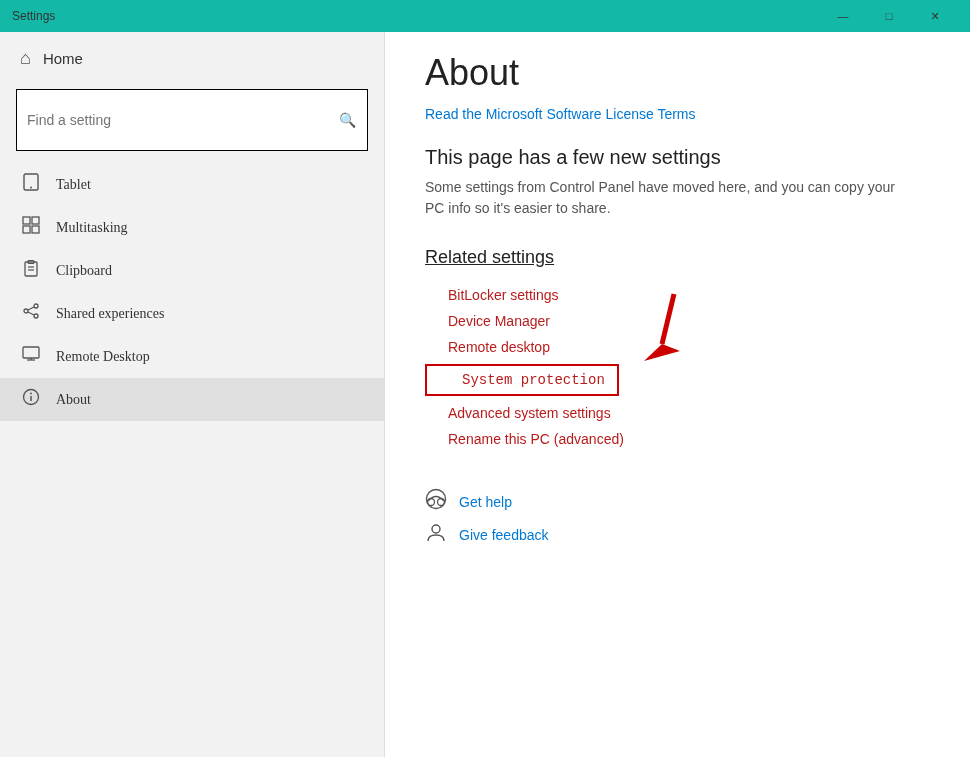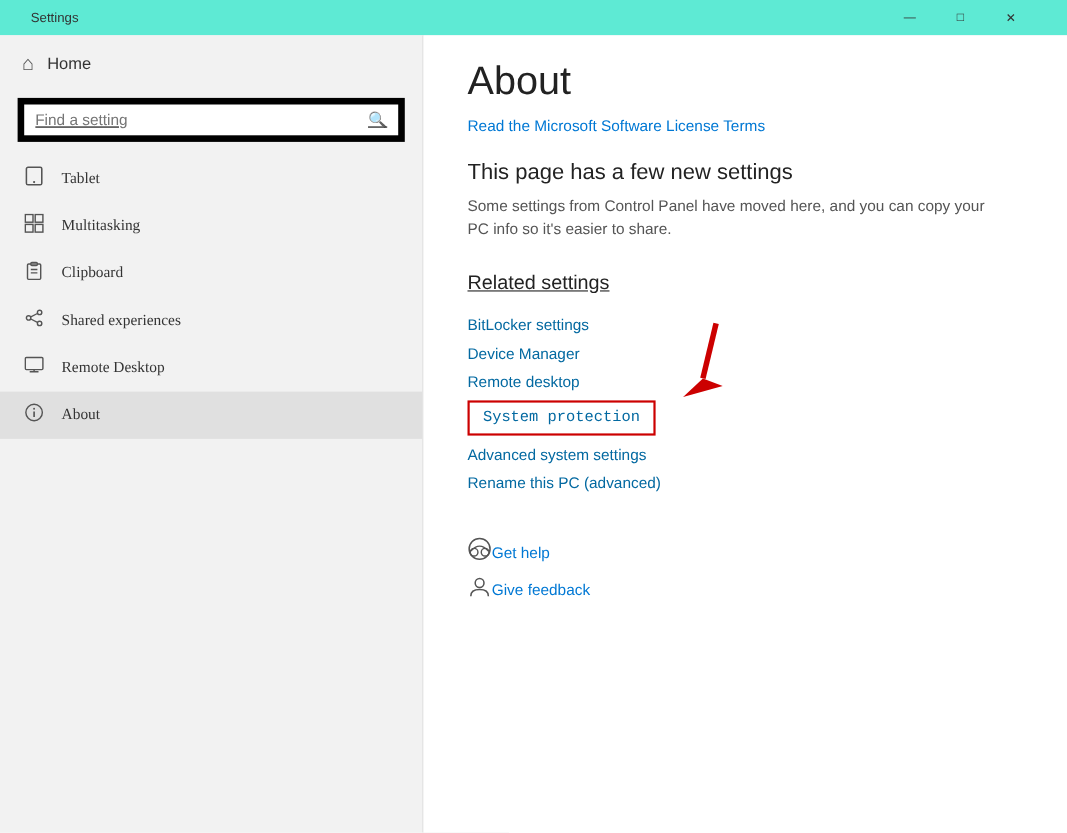--- a/index.html
+++ b/index.html
@@ -8,25 +8,25 @@
       background: #f2f2f2;
       width: 970px;
       height: 757px;
       overflow: hidden;
       display: flex;
       flex-direction: column;
     }
 
     
     .titlebar {
-      background: #5eead4;
+      background: #14b8a6;
       height: 32px;
       display: flex;
       align-items: center;
-      padding: 0 28px;
+      padding: 0 12px;
       flex-shrink: 0;
     }
     .titlebar-title {
       font-size: 12px;
       color: #333;
       flex: 1;
     }
     .titlebar-controls {
       display: flex;
       gap: 0;
@@ -76,24 +76,23 @@
     .sidebar-home-label {
       font-size: 15px;
       color: #333;
     }
 
     .search-box {
       margin: 4px 16px 12px 16px;
       display: flex;
       align-items: center;
       background: white;
-      border: 6px solid #000000;
-      padding: 6px 10px;
+      border: 1px solid #000000;
+      padding: 22px 10px;
       gap: 8px;
-      text-decoration: underline;
     }
     .search-input {
       border: none;
       outline: none;
       font-size: 14px;
       flex: 1;
       background: transparent;
       color: #333;
     }
     .search-icon {
@@ -173,45 +172,47 @@
     .related-settings-title {
       font-size: 18px;
       font-weight: 400;
       color: #222;
       margin-bottom: 14px;
       text-decoration: underline;
     }
 
     .related-link {
       display: block;
-      color: #0369a1;
+      color: #b91c1c;
       font-size: 14px;
       text-decoration: none;
       padding: 5px 0;
       cursor: pointer;
+      margin-left: 23px;
     }
     .system-protection-box {
       border: 2px solid #cc0000;
       padding: 6px 12px;
       display: inline-block;
     }
     .system-protection-box .related-link {
       padding: 0;
       font-family: Liberation Mono, monospace;
     }
 
     .help-section {
       margin-top: 36px;
       display: flex;
       flex-direction: column;
       gap: 6px;
     }
     .help-item {
       display: flex;
       align-items: center;
+      gap: 12px;
       cursor: pointer;
     }
     .help-icon {
       font-size: 20px;
       color: #555;
     }
     .help-link {
       color: #0078d4;
       font-size: 14px;
       text-decoration: none;

